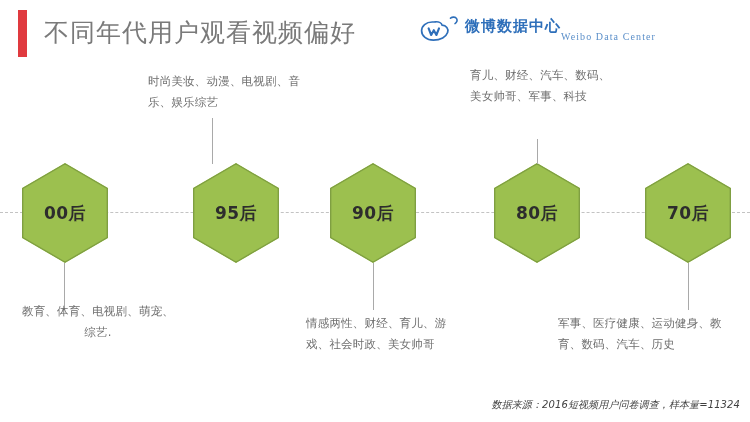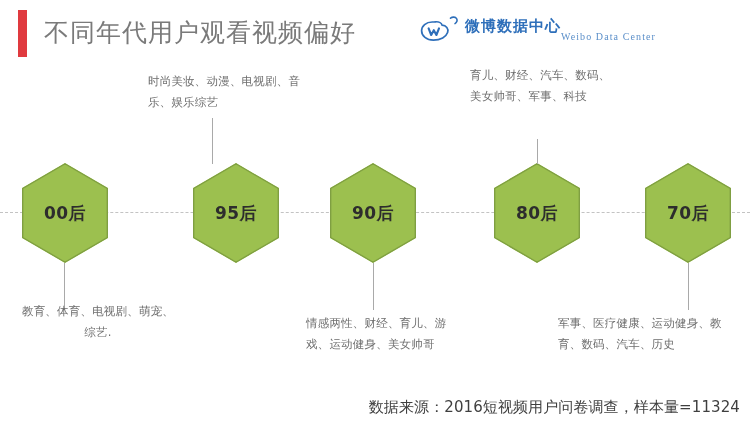--- a/index.html
+++ b/index.html
@@ -134,24 +134,25 @@
     font-size: 11.5px;
     color: #6e6e6e;
     line-height: 21px;
     letter-spacing: 0.2px;
   }
 
   
   .footnote {
     position: absolute;
     right: 10px; top: 398px;
-    font-size: 15px;
+    font-size: 10px;
     color: #3f3f3f;
     letter-spacing: 0.1px;
     white-space: nowrap;
+    font-style: italic;
   }
 </style>
 </head>
 <body>
 
 <div class="header">
   <div class="title-accent"></div>
   <div class="page-title">不同年代用户观看视频偏好</div>
 
   <div class="logo">
@@ -186,21 +187,21 @@
 </div>
 <div class="leader" style="left:212px; top:118px; height:46px;"></div>
 <div class="caption" style="left:148px; top:71px; width:158px;">时尚美妆、动漫、电视剧、音乐、娱乐综艺</div>
 
 <div class="node" style="left:330px;">
   <div class="hex">
     <span class="hex-label">90后</span>
   </div>
 </div>
 <div class="leader" style="left:373px; top:263px; height:47px;"></div>
-<div class="caption" style="left:306px; top:313px; width:152px;">情感两性、财经、育儿、游戏、运动健身、美女帅哥</div>
+<div class="caption" style="left:306px; top:313px; width:152px;">情感两性、财经、育儿、游戏、社会时政、美女帅哥</div>
 
 <div class="node" style="left:494px;">
   <div class="hex">
     <span class="hex-label">80后</span>
   </div>
 </div>
 <div class="leader" style="left:537px; top:139px; height:25px;"></div>
 <div class="caption" style="left:445px; top:65px; width:148px;margin-left:25px;">育儿、财经、汽车、数码、美女帅哥、军事、科技</div>
 
 <div class="node" style="left:645px;">

